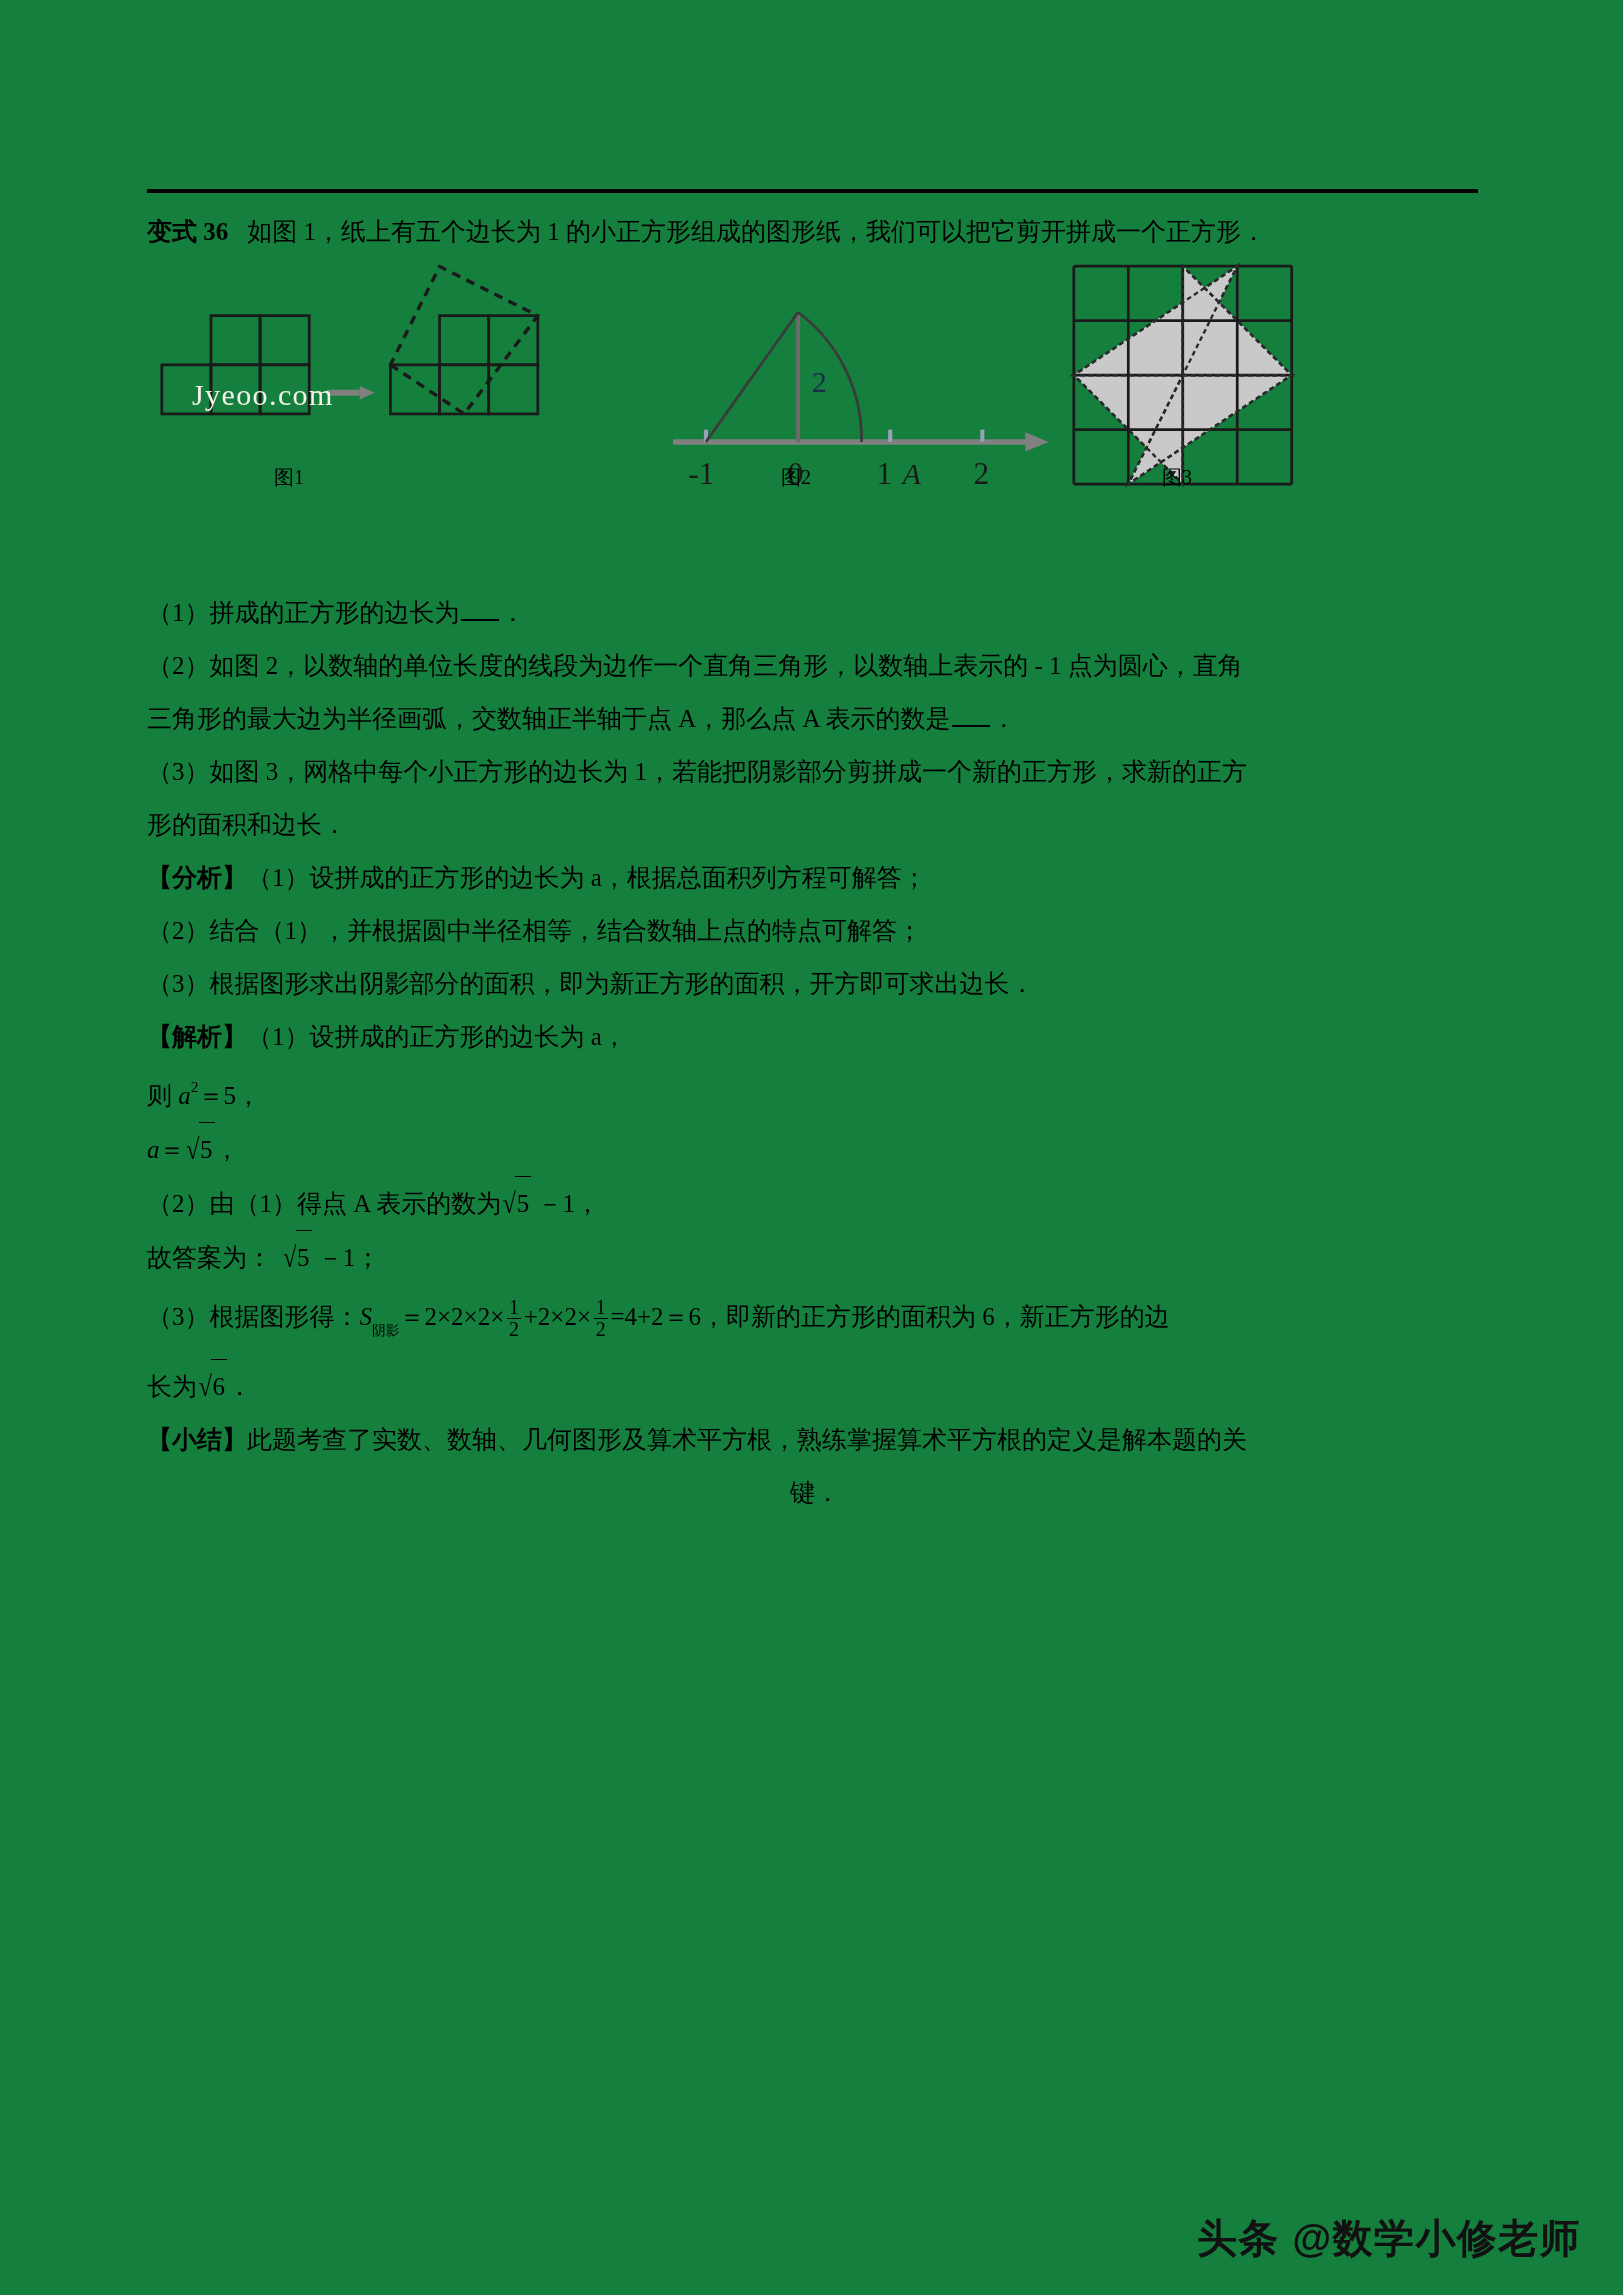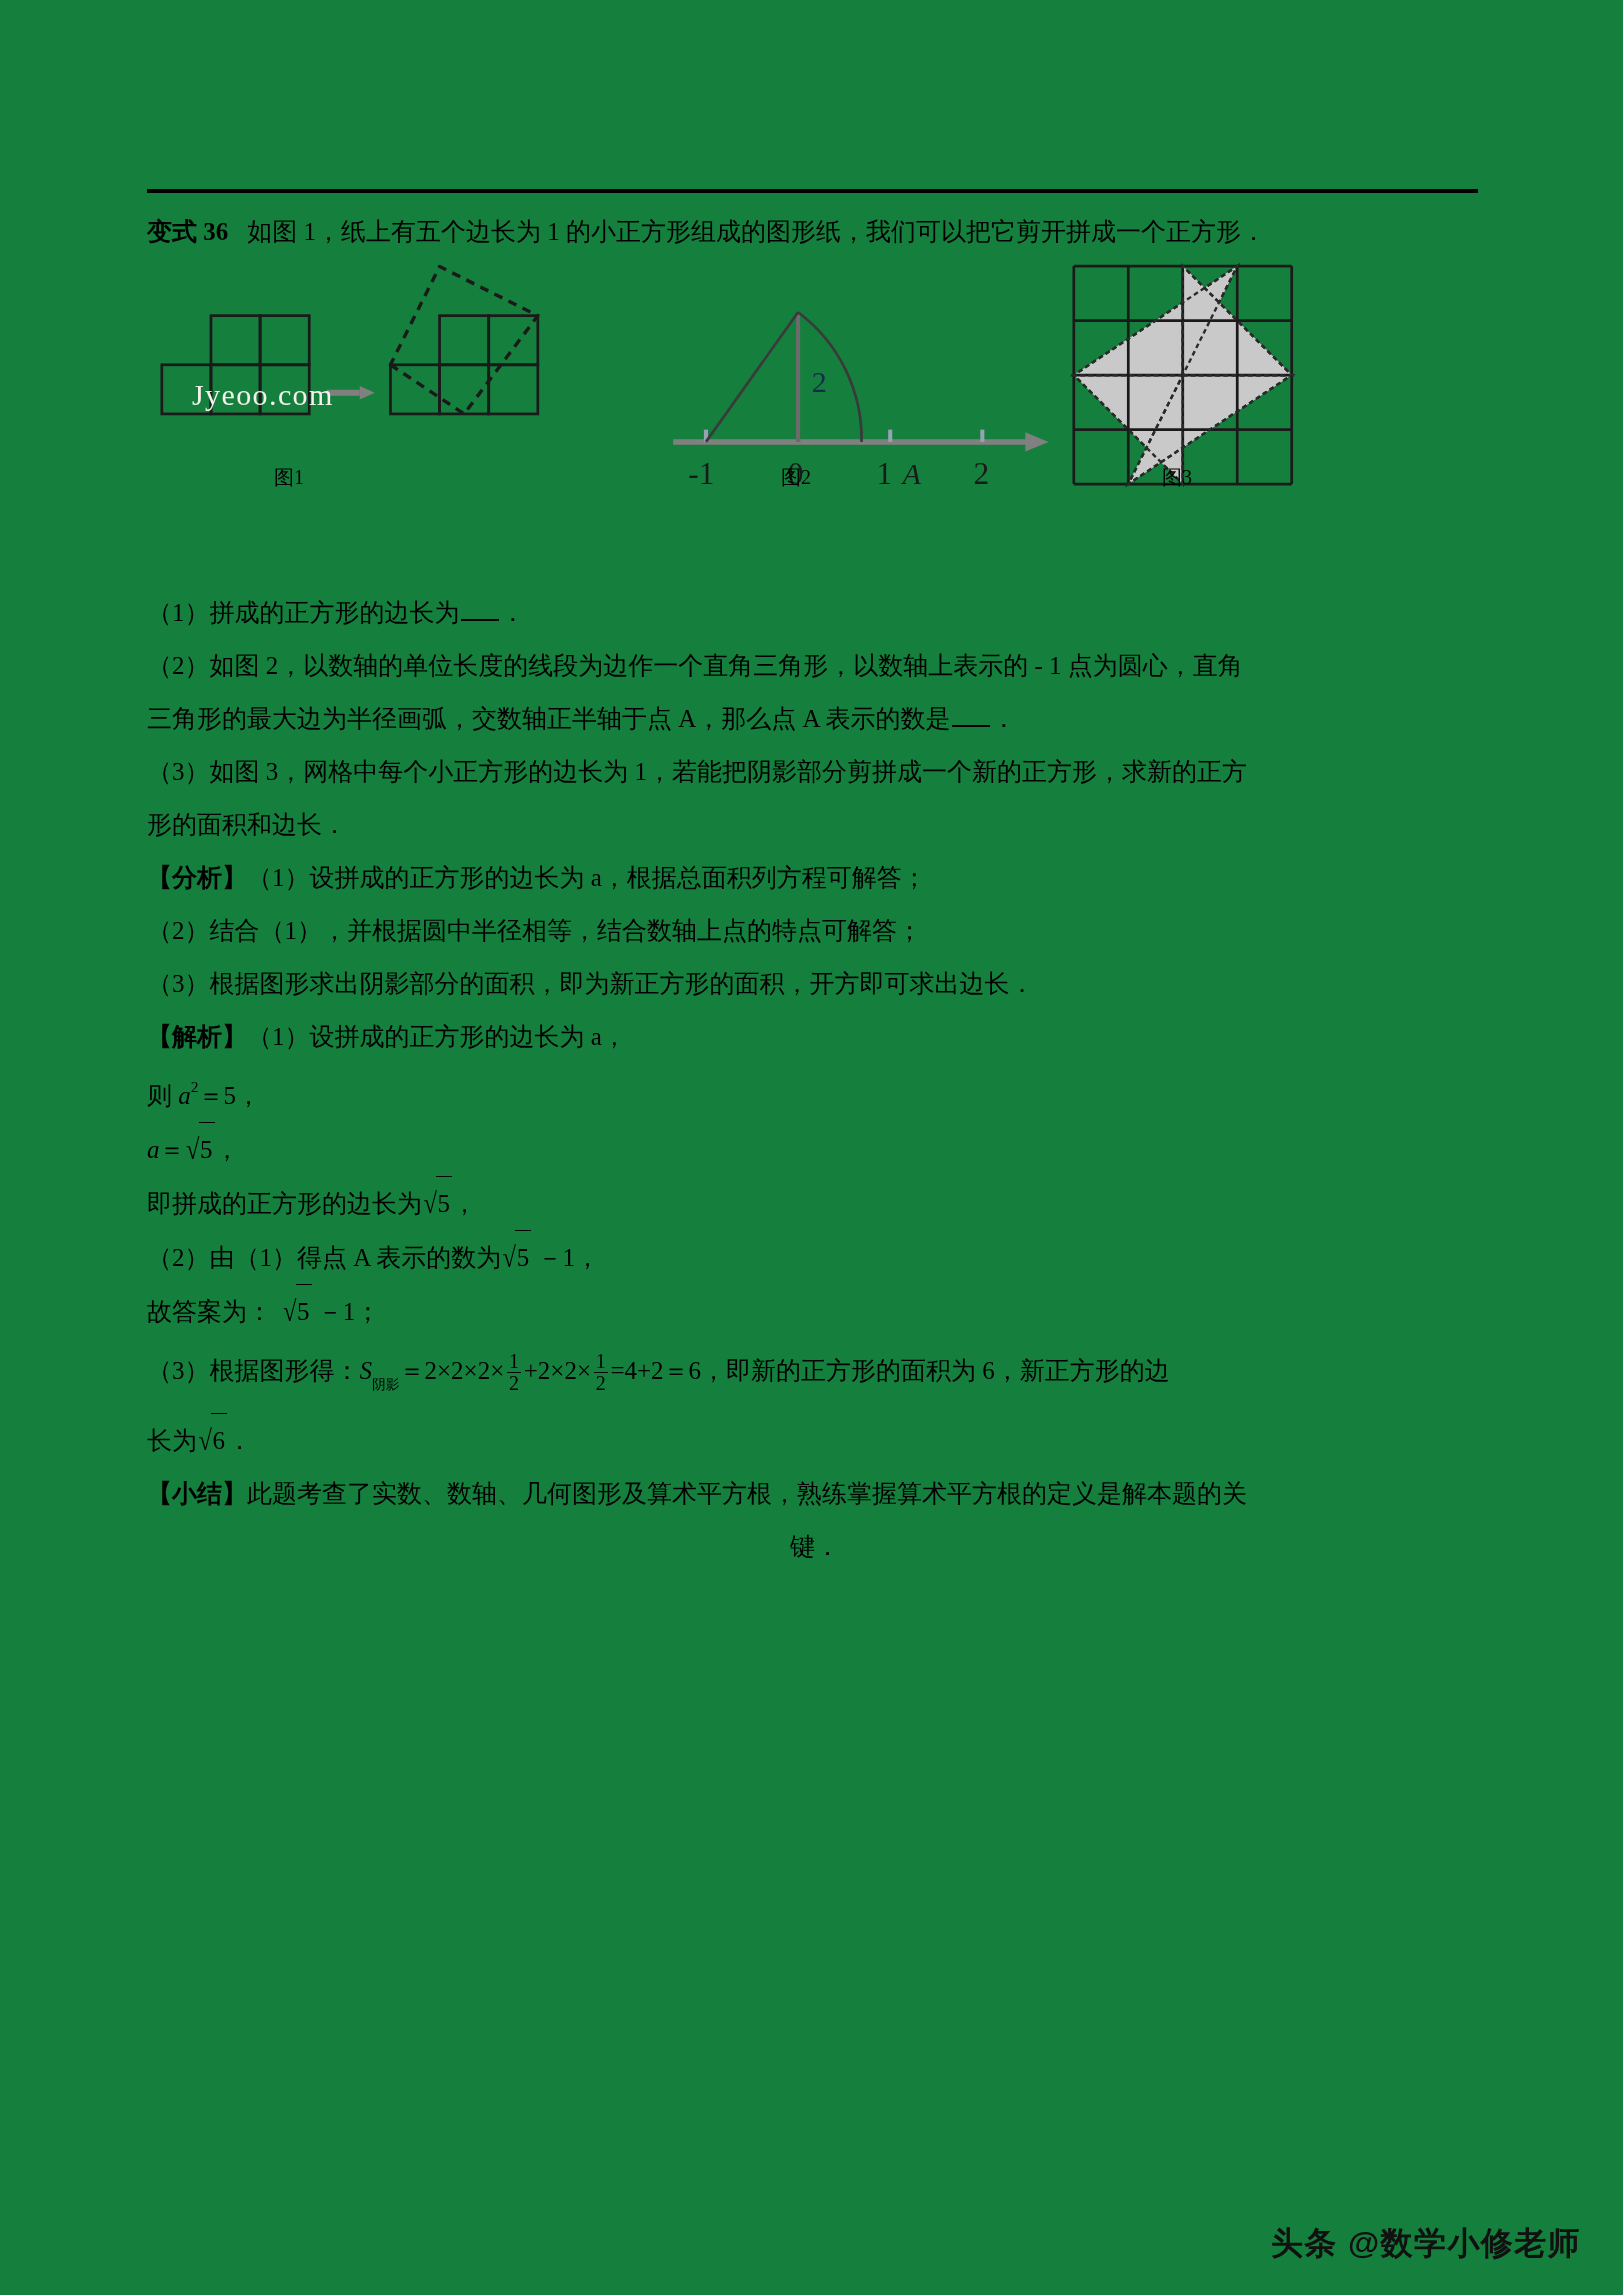--- a/index.html
+++ b/index.html
@@ -107,21 +107,21 @@
     font-size: 30px;
     color: #f4f1ec;
     font-family: "Liberation Serif", serif;
     letter-spacing: 1.4px;
     user-select: none;
   }
   .bottom-watermark {
     position: absolute;
     right: 42px;
     bottom: 29px;
-    font-size: 32px;
+    font-size: 40px;
     font-weight: bold;
     font-family: "Liberation Sans", sans-serif;
     color: #111;
     letter-spacing: 1.4px;
     white-space: nowrap;
   }
   .centerline { text-align: center; }
 </style>
 </head>
 <body>
@@ -269,23 +269,20 @@
     </p>
 
     <p class="para">
       <span>则 </span><span class="ital">a</span><span class="sup">2</span><span>＝5，</span>
     </p>
 
     <p class="para">
       <span class="ital">a</span><span>＝</span><span class="sqrt"><span class="radsign">√</span><span class="radicand">5</span></span><span>，</span>
     </p>
 
-    <p class="para">
-      <span>即拼成的正方形的边长为</span><span class="sqrt"><span class="radsign">√</span><span class="radicand">5</span></span><span>，</span>
-    </p>
 
 
     <p class="para">
       <span>（2）由（1）得点 A 表示的数为</span><span class="sqrt"><span class="radsign">√</span><span class="radicand">5</span></span><span> －1，</span>
     </p>
 
     <p class="para">
       <span>故答案为：</span><span style="display:inline-block;width:9.5px;"></span><span class="sqrt"><span class="radsign">√</span><span class="radicand">5</span></span><span> －1；</span>
     </p>
 

